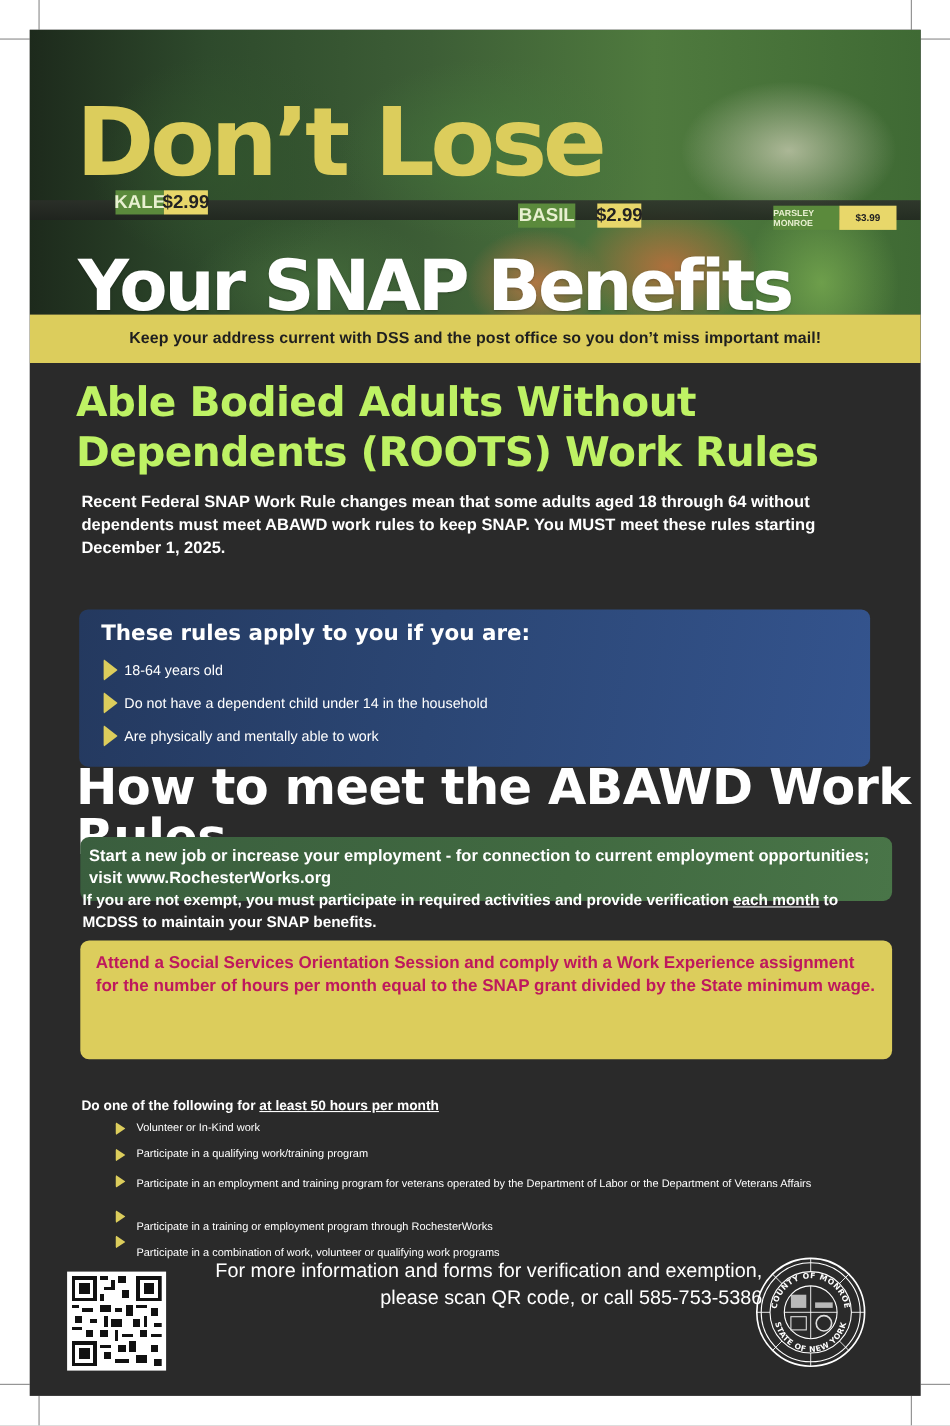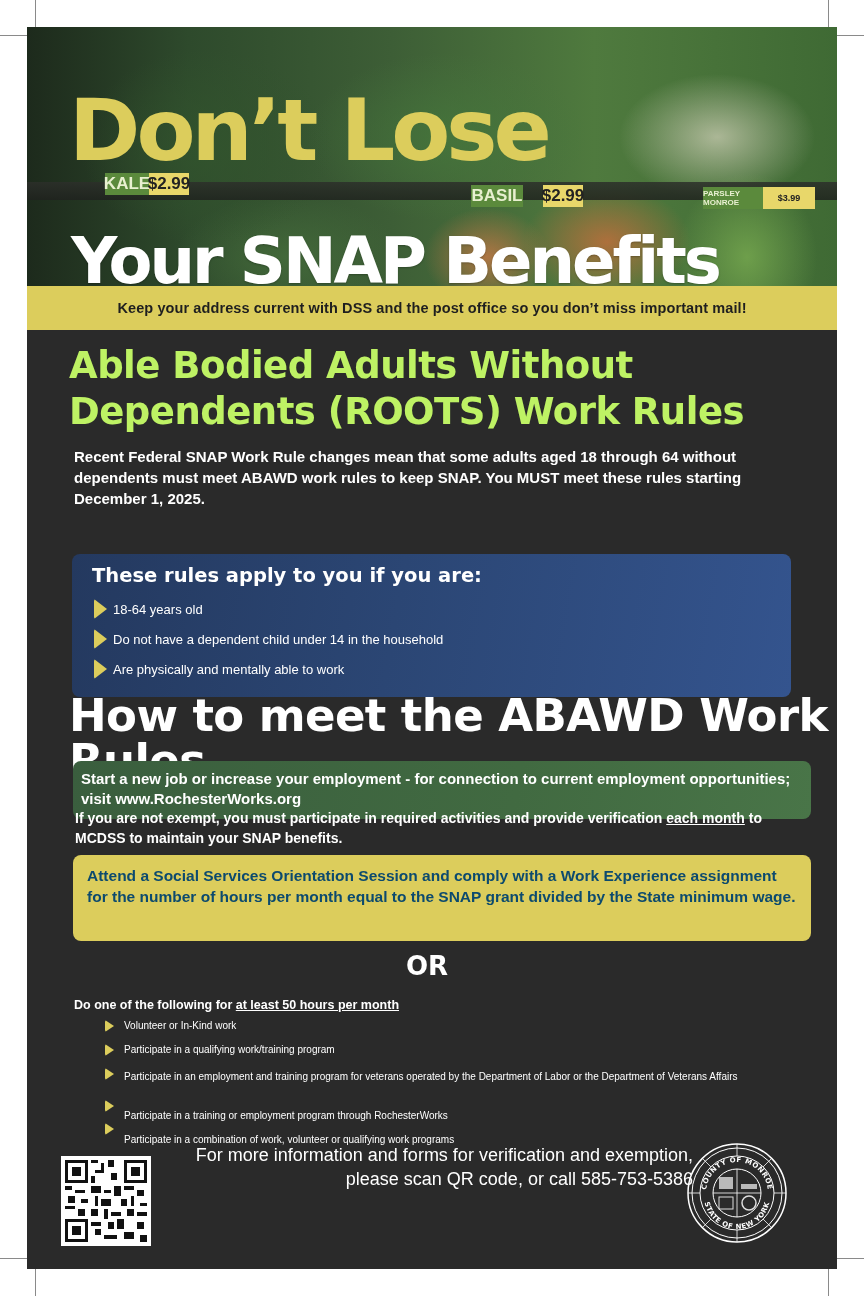--- a/index.html
+++ b/index.html
@@ -108,23 +108,23 @@
     padding: 8px 8px; font-weight: 700; font-size: 15px; line-height: 20px; color: #ffffff; margin-top: 20px;
   }
 
   .exempt {
     position: absolute; left: 48px; top: 781px; width: 740px;
     font-weight: 700; font-size: 14px; line-height: 20px; color: #ffffff;
   }
   .exempt u { text-decoration: underline; }
 
   .yellow-box {
-    position: absolute; left: 46px; top: 828px; width: 738px; height: 86px;
+    position: absolute; left: 46px; top: 828px; width: 738px; height: 108px;
     border-radius: 8px; background: #dccd5c;
-    padding: 10px 14px; font-weight: 700; font-size: 15.5px; line-height: 21px; color: #0c4a6e;
+    padding: 10px 14px; font-weight: 700; font-size: 15.5px; line-height: 21px; color: #be185d;
   }
 
   .or {
     position: absolute; left: 0; top: 924px; width: 800px; text-align: center;
     font-family: "DejaVu Sans", sans-serif; font-weight: 700; font-size: 26px; color: #ffffff;
   }
 
   .doone {
     position: absolute; left: 47px; top: 971px;
     font-weight: 700; font-size: 12.5px; color: #ffffff;
@@ -210,21 +210,20 @@
   <div class="green-box">
     <span>Start a new job or increase your employment - for connection to current employment opportunities; visit www.RochesterWorks.org</span>
   </div>
 
   <div class="exempt"><span>If you are not exempt, you must participate in required activities and provide verification </span><u>each month</u><span> to MCDSS to maintain your SNAP benefits.</span></div>
 
   <div class="yellow-box">
     <span>Attend a Social Services Orientation Session and comply with a Work Experience assignment for the number of hours per month equal to the SNAP grant divided by the State minimum wage.</span>
   </div>
 
-  <div class="or">OR</div>
 
   <div class="doone"><span>Do one of the following for </span><u>at least 50 hours per month</u></div>
 
   <div class="opt-list">
     <div class="opt" style="top:3px;">
       <span class="chev small"></span>
       <span class="txt">Volunteer or In-Kind work</span>
     </div>
     <div class="opt" style="top:27px;">
       <span class="chev small"></span>

